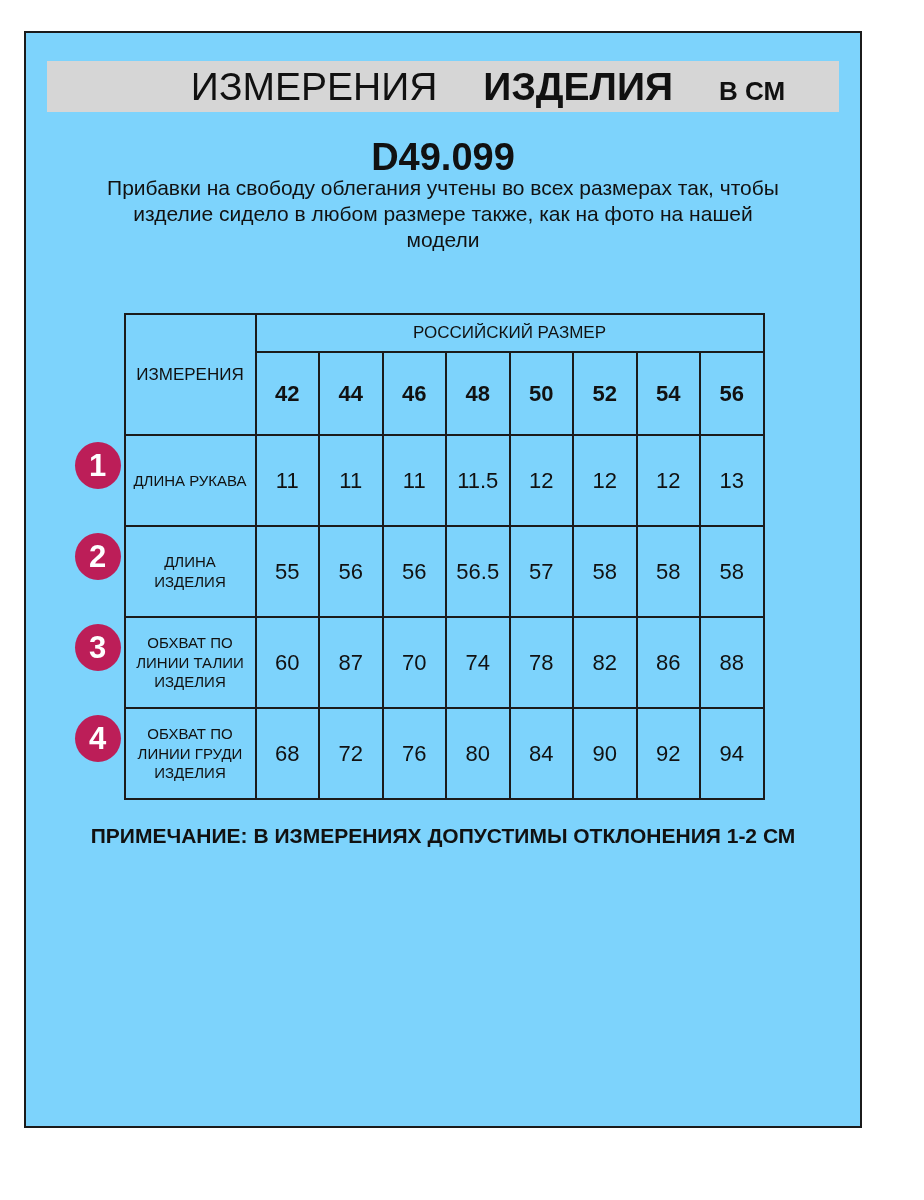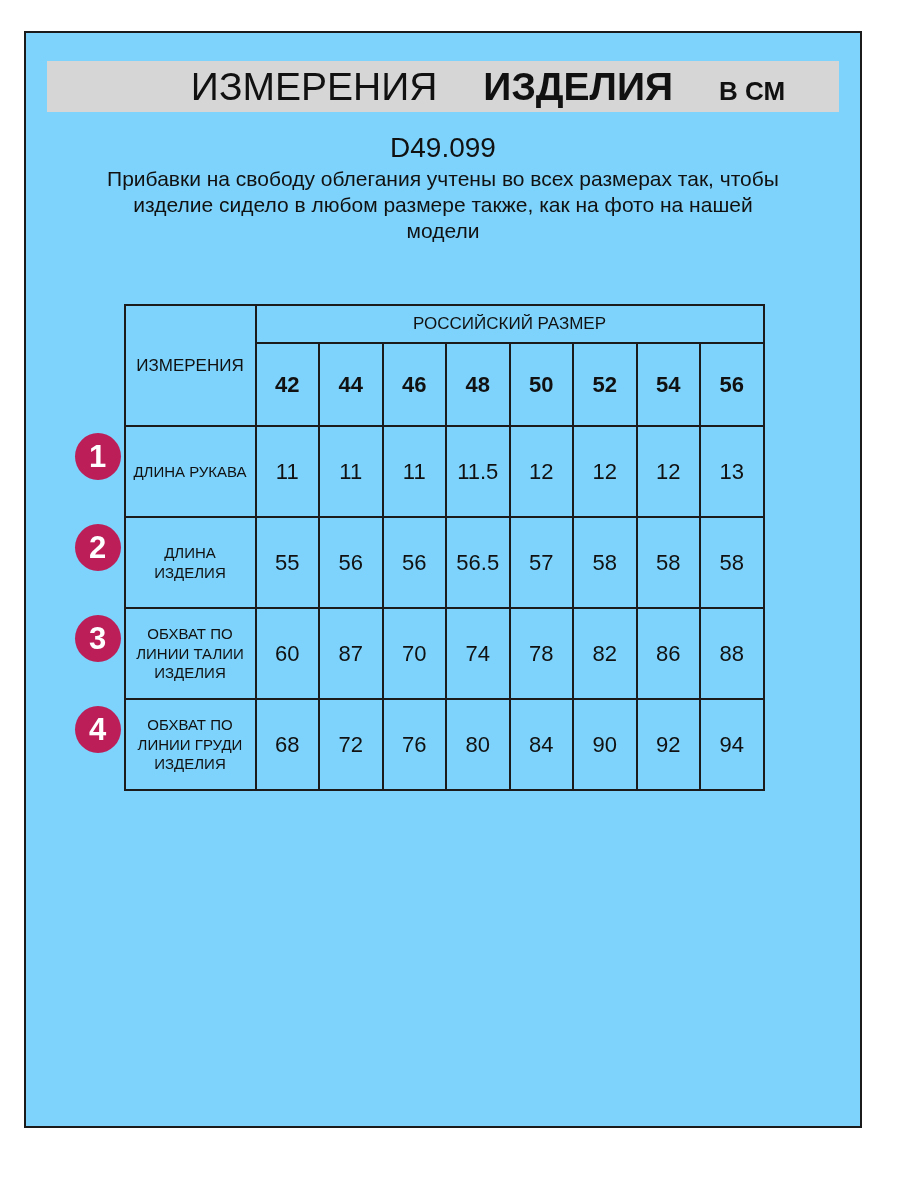--- a/index.html
+++ b/index.html
@@ -30,25 +30,25 @@
     display: flex;
     justify-content: center;
     align-items: baseline;
     gap: 46px;
     padding-left: 90px;
   }
   .title-measure { font-size: 39px; line-height: 51px; font-weight: 400; white-space: nowrap; }
   .title-product { font-size: 39px; font-weight: 700; white-space: nowrap; }
   .title-unit    { font-size: 26px; font-weight: 700; white-space: nowrap; text-align: center; }
   .code {
-    margin-top: 19px;
-    text-align: center;
-    font-size: 28px;
+    margin-top: 28px;
+    text-align: center;
+    font-size: 38px;
     line-height: 34px;
-    font-weight: 400;
+    font-weight: 700;
   }
   .desc {
     margin: 1px auto 0;
     text-align: center;
     font-size: 21px;
     line-height: 26px;
     white-space: pre-line;
   }
   .table-wrap {
     position: relative;
@@ -198,15 +198,16 @@
           </tr>
         </tbody>
       </table>
 
       <div class="badge badge-1">1</div>
       <div class="badge badge-2">2</div>
       <div class="badge badge-3">3</div>
       <div class="badge badge-4">4</div>
     </div>
 
+    <div class="note">ПРИМЕЧАНИЕ: В ИЗМЕРЕНИЯХ ДОПУСТИМЫ ОТКЛОНЕНИЯ 1-2 СМ</div>
 
   </div>
 </div>
 
 </body></html>

